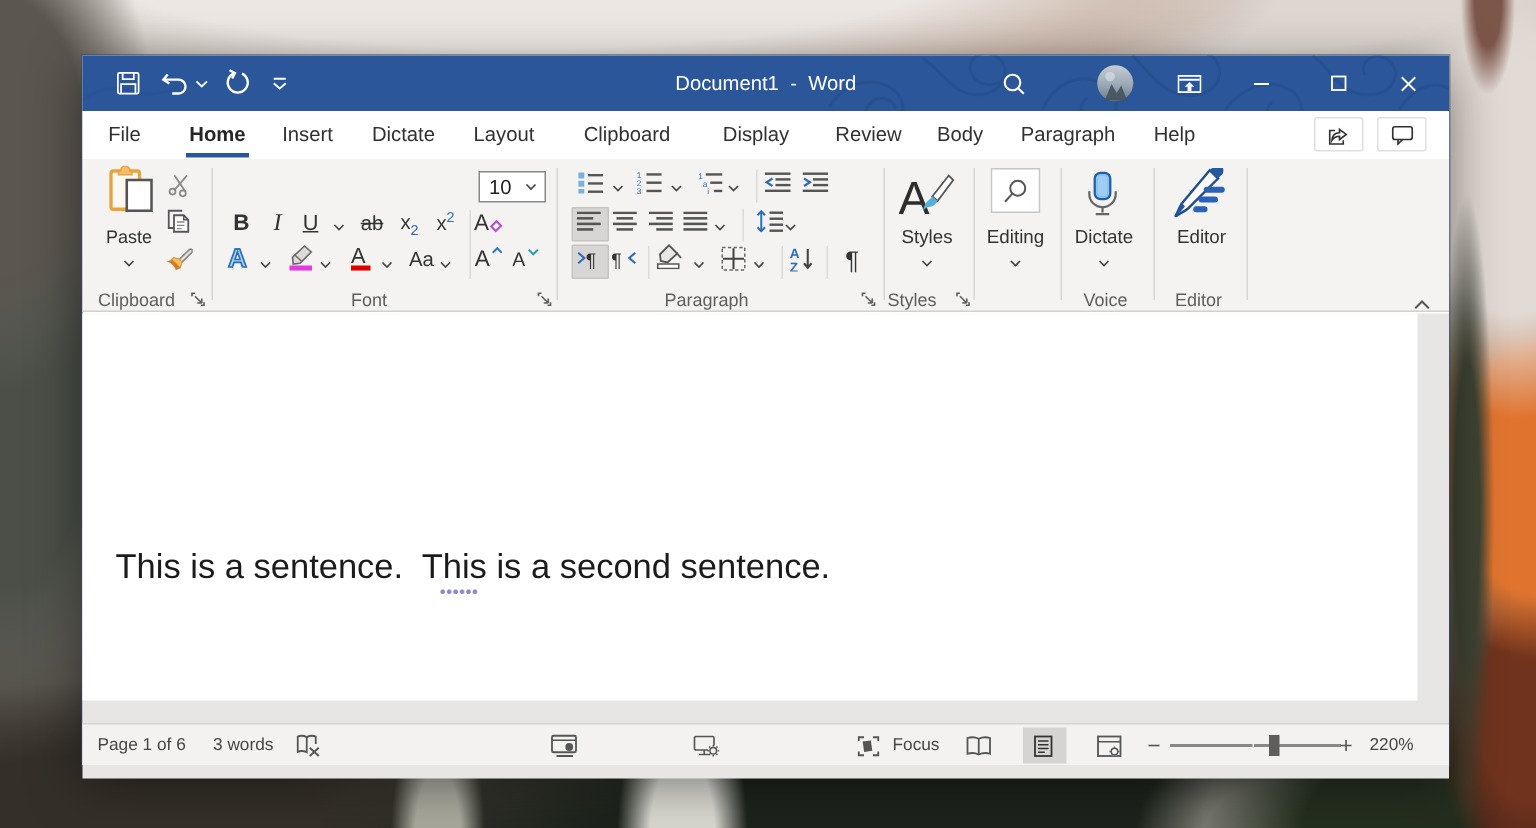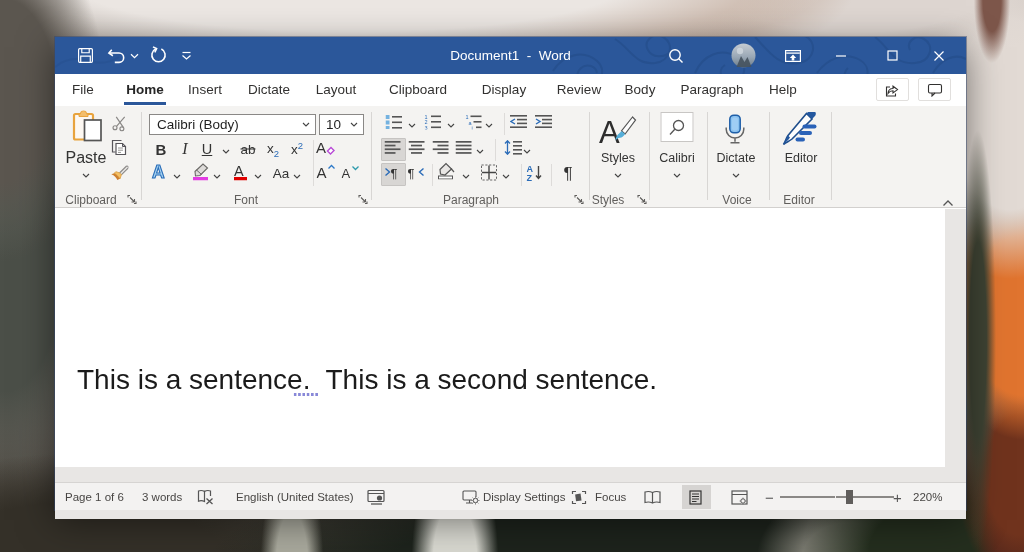--- a/index.html
+++ b/index.html
@@ -41,21 +41,21 @@
 .isep{position:absolute;width:1px;background:#dddbd9}
 .glabel{position:absolute;top:87px;transform:translateX(-50%);color:#605e5c;font-size:12px;white-space:nowrap}
 .launcher{position:absolute;transform:translate(-50%,-50%);color:#605e5c}
 .ric{position:absolute;transform:translate(-50%,-50%)}
 .chev{position:absolute;transform:translate(-50%,-50%);color:#444}
 .selbox{position:absolute;background:#d8d6d4;border:1px solid #c6c4c2;border-radius:1px}
 .combo{position:absolute;background:#fff;border:1px solid #8a8886;display:flex;align-items:center;font-size:13.5px;color:#1f1f1f}
 
 #doc{position:absolute;left:0;top:172px;width:911px;height:310px;background:#e8e6e4}
 #page{position:absolute;left:0;top:0;width:890px;height:258px;background:#fff}
-#dtext{position:absolute;left:22px;top:155px;font-size:28px;color:#1b1b1b;white-space:nowrap;letter-spacing:0px}
+#dtext{position:absolute;left:22px;top:155px;font-size:23px;color:#1b1b1b;white-space:nowrap;letter-spacing:0px}
 #squig{position:absolute;left:238px;top:184px;width:26px;height:3px;background-image:radial-gradient(circle,#8888d8 1.35px,transparent 1.5px);background-size:4.3px 3px;background-repeat:repeat-x}
 
 #status{position:absolute;left:0;top:445px;width:911px;height:28px;background:#f3f2f1;border-top:1px solid #d6d4d2;font-size:11.5px;color:#484644}
 .st{position:absolute;top:0;height:28px;display:flex;align-items:center;white-space:nowrap}
 </style></head>
 <body>
 <div id="bg"></div>
 <div id="win">
   <div id="titlebar">
     <svg class="deco" width="911" height="37" viewBox="0 0 911 37" fill="none" stroke="#26508f" stroke-width="2">
@@ -169,21 +169,21 @@
   </div>
   <div id="ribbon">
 
     <div class="ric" style="left:33px;top:22px">
       <svg width="34" height="32" viewBox="0 0 34 32" fill="none">
         <rect x="3" y="3.5" width="19" height="25.5" rx="1.5" stroke="#e8a33d" stroke-width="2.2" fill="#fdf8f2"></rect>
         <path d="M9.5 3.5 v-0.5 a3 2.8 0 0 1 6 0 v0.5 h1.5 v2.5 h-9 v-2.5 Z" fill="#f3bd6b" stroke="#e8a33d" stroke-width="1"></path>
         <rect x="13.5" y="9.5" width="16.5" height="20.5" fill="#fff" stroke="#555" stroke-width="1.7"></rect>
       </svg>
     </div>
-    <div class="ric" style="left:31px;top:52px;color:#333;font-size:16px">Paste</div>
+    <div class="ric" style="left:31px;top:52px;color:#333;font-size:12px">Paste</div>
     <div class="chev" style="left:31px;top:68px"><svg width="8" height="5" viewBox="0 0 8 5" fill="none" stroke="#444" stroke-width="1.1">
           <path d="M1 1 L4 4 L7 1"></path>
         </svg></div>
     <div class="ric" style="left:65px;top:19px">
       <svg width="16" height="16" viewBox="0 0 17 17" fill="none" stroke="#8a8886" stroke-width="1.25">
         <circle cx="3.2" cy="13" r="2.1"></circle>
           <circle cx="10.5" cy="14.2" r="2.1"></circle>
         <path d="M4.8 11.6 L13.5 1.5 M12.2 12.8 L4.5 1.5"></path>
       </svg>
     </div>
@@ -202,26 +202,20 @@
         <path d="M4.8 8.7 C7.3 10.3 8.8 11.8 10.5 14.3 L7.8 15.6 C6.8 13 5 11 1.8 9.8 Z" fill="#cd7f2e"></path>
       </svg>
     </div>
     <div class="glabel" style="left:36px">Clipboard</div>
     <div class="launcher" style="left:77px;top:95px"><svg width="11" height="11" viewBox="0 0 11 11" fill="none" stroke="#605e5c" stroke-width="1.1">
           <path d="M1.5 3.5 v-2 h2 M9.5 7.5 v2 h-2"></path>
           <path d="M3.5 3.5 L8 8 M8 8 v-3 M8 8 h-3"></path>
         </svg></div>
     <div class="rsep" style="left:86px"></div>
 
-    <div class="combo" style="left:94px;top:8px;width:167px;height:21px">
-        <span style="padding-left:7px">Calibri (Body)</span>
-      <svg style="position:absolute;right:5px" width="8" height="5" viewBox="0 0 8 5" fill="none" stroke="#444" stroke-width="1.1">
-          <path d="M1 1 L4 4 L7 1"></path>
-        </svg>
-      </div>
     <div class="combo" style="left:264px;top:8px;width:45px;height:21px">
         <span style="padding-left:6px">10</span>
       <svg style="position:absolute;right:5px" width="8" height="5" viewBox="0 0 8 5" fill="none" stroke="#444" stroke-width="1.1">
           <path d="M1 1 L4 4 L7 1"></path>
         </svg>
       </div>
     <div class="ric" style="left:106px;top:43px;font-weight:700;font-size:15px;color:#333">B</div>
     <div class="ric" style="left:130px;top:43px;font-style:italic;font-family:'Liberation Serif',serif;font-size:16px;color:#333">I</div>
     <div class="ric" style="left:152px;top:43px;text-decoration:underline;font-size:14.5px;color:#333">U</div>
     <div class="chev" style="left:171px;top:44px"><svg width="8" height="5" viewBox="0 0 8 5" fill="none" stroke="#444" stroke-width="1.1">
@@ -455,21 +449,21 @@
     <div class="rsep" style="left:594px"></div>
 
     <div class="ric" style="left:622px;top:21px">
       <div style="width:33px;height:30px;background:#fff;border:1px solid #c8c6c4;display:flex;align-items:center;justify-content:center">
         <svg width="17" height="17" viewBox="0 0 17 17" fill="none" stroke="#555" stroke-width="1.3">
             <circle cx="10" cy="6.5" r="5"></circle>
             <path d="M6.3 10.2 L1.5 15.5"></path>
           </svg>
       </div>
     </div>
-    <div class="ric" style="left:622px;top:52px;color:#333">Calibri</div>
+    <div class="ric" style="left:622px;top:52px;color:#333">Editing</div>
     <div class="chev" style="left:622px;top:68px"><svg width="8" height="5" viewBox="0 0 8 5" fill="none" stroke="#444" stroke-width="1.1">
           <path d="M1 1 L4 4 L7 1"></path>
         </svg></div>
     <div class="rsep" style="left:652px"></div>
 
     <div class="ric" style="left:680px;top:25px">
       <svg width="24" height="31" viewBox="0 0 24 31">
         <rect x="6.8" y="1.2" width="10.4" height="17.6" rx="4" fill="#8ac2f0" stroke="#1f5fa8" stroke-width="1.5"></rect>
         <rect x="9" y="3.4" width="6" height="13.2" rx="2.4" fill="#9fcdf4" stroke="none"></rect>
         <path d="M3.2 13.5 v1.8 a8.8 8.8 0 0 0 17.6 0 v-1.8" fill="none" stroke="#666" stroke-width="1.5"></path>
@@ -508,41 +502,39 @@
   <div id="status">
     <div class="st" style="left:10px">Page 1 of 6</div>
     <div class="st" style="left:87px">3 words</div>
     <div class="st" style="left:142px">
       <svg width="18" height="16" viewBox="0 0 18 16" fill="none" stroke="#555" stroke-width="1.2">
         <path d="M1.5 2 Q4.5 0.8 7.5 2.4 V12.5 Q4.5 11 1.5 12.2 Z"></path>
         <path d="M7.5 2.4 Q10.5 0.8 13.5 2 V7"></path>
         <path d="M9.5 9.5 L15.5 15 M15.5 9.5 L9.5 15" stroke-width="1.3"></path>
       </svg>
     </div>
-    <div class="st" style="left:181px">English (United States)</div>
     <div class="st" style="left:312px">
       <svg width="19" height="16" viewBox="0 0 19 16" fill="none" stroke="#555" stroke-width="1.2">
         <rect x="1" y="1.5" width="16" height="11" rx="1"></rect>
         <path d="M1 4.5 h16" stroke-width="1"></path>
         <circle cx="12.5" cy="9" r="2.6" fill="#555" stroke="none"></circle>
         <path d="M4 15 h11" stroke-width="1.3"></path>
       </svg>
     </div>
     <div class="st" style="left:407px">
       <svg width="19" height="15" viewBox="0 0 19 15" fill="none" stroke="#555" stroke-width="1.1">
         <rect x="1" y="1" width="13" height="9" rx="1"></rect>
           <path d="M4 13 h7 M7.5 10 v3"></path>
         <circle cx="13.5" cy="10.5" r="3.6" fill="#f3f2f1" stroke="none"></circle>
         <g stroke-width="1">
             <circle cx="13.5" cy="10.5" r="2.2"></circle>
             <path d="M13.5 7.6 v-1 M13.5 13.4 v1 M16.4 10.5 h1 M10.6 10.5 h-1 M15.6 8.4 l0.7-0.7 M11.4 12.6 l-0.7 0.7 M15.6 12.6 l0.7 0.7 M11.4 8.4 l-0.7-0.7"></path>
           </g>
       </svg>
     </div>
-    <div class="st" style="left:428px">Display Settings</div>
     <div class="st" style="left:516px">
       <svg width="16" height="15" viewBox="0 0 16 15" fill="none" stroke="#555" stroke-width="1.2">
         <path d="M1.5 4 V1.5 H5 M11 1.5 h3.5 V4 M14.5 11 v2.5 H11 M5 13.5 H1.5 V11"></path>
         <rect x="4.5" y="4" width="5.5" height="7" fill="#555" stroke="none" transform="rotate(-8 7 7)"></rect>
       </svg>
     </div>
     <div class="st" style="left:540px">Focus</div>
     <div class="st" style="left:588px">
       <svg width="19" height="15" viewBox="0 0 19 15" fill="none" stroke="#555" stroke-width="1.2">
         <path d="M9.5 2.5 Q6 0.8 2 2 V12.5 Q6 11.3 9.5 13 Q13 11.3 17 12.5 V2 Q13 0.8 9.5 2.5 Z"></path>

